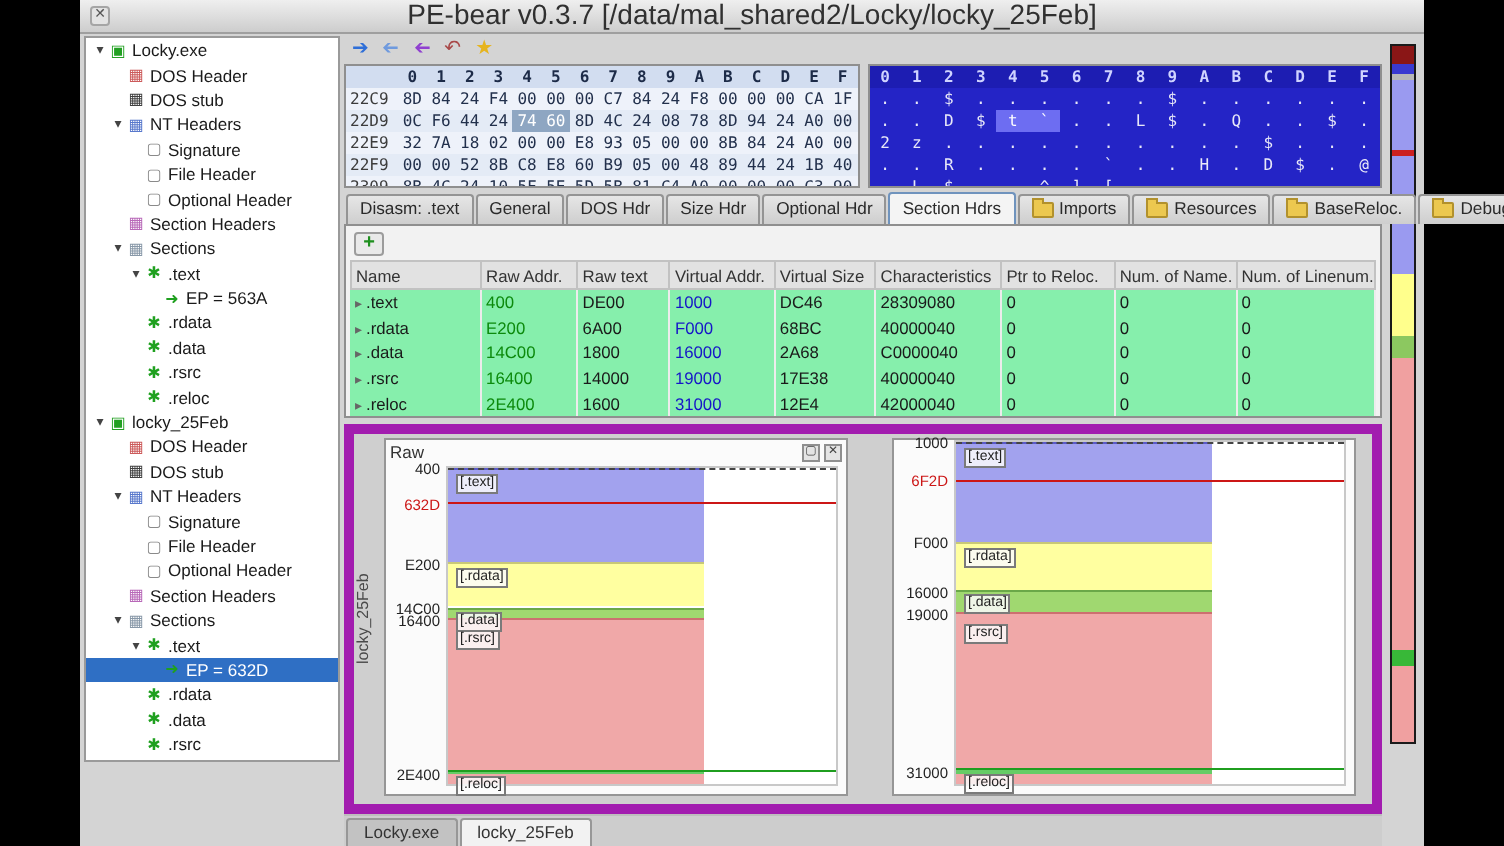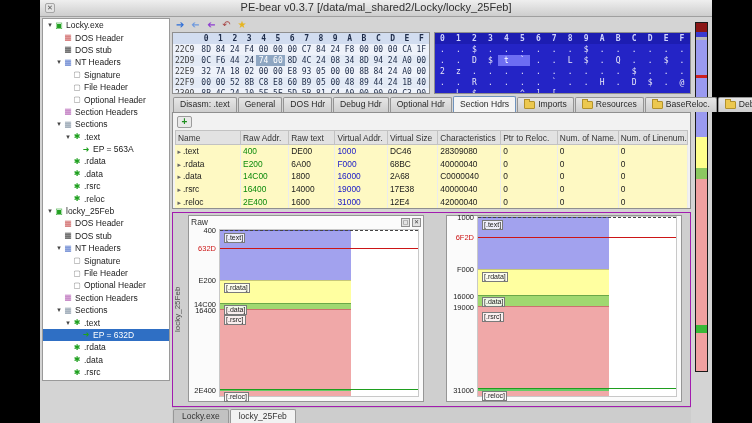--- a/index.html
+++ b/index.html
@@ -6,21 +6,21 @@
   body{width:752px;height:423px;background:#000;position:relative;overflow:hidden;
        font-family:"Liberation Sans",sans-serif;font-size:9px;color:#1a1a1a}
   .app{position:absolute;left:40px;top:0;width:672px;height:423px;background:#d4d4d4;
        display:flex;flex-direction:column;box-sizing:border-box}
   
   .titlebar{height:16px;flex:0 0 auto;background:linear-gradient(#efefef,#cdcdcd);
             border-bottom:1px solid #9f9f9f;position:relative}
   .close-btn{position:absolute;left:5px;top:3px;width:10px;height:10px;line-height:8px;
              text-align:center;font-size:7px;color:#555;border:1px solid #a5a5a5;border-radius:2px;
              background:#e3e3e3;box-sizing:border-box}
-  .title{text-align:center;line-height:15px;font-size:11px;color:#303030;white-space:nowrap;overflow:hidden}
+  .title{text-align:center;line-height:15px;font-size:14px;color:#303030;white-space:nowrap;overflow:hidden}
   
   .menubar{height:15px;flex:0 0 auto;background:#dcdcdc;border-bottom:1px solid #b5b5b5;display:flex;padding-left:3px}
   .menu-item{padding:0 7px;line-height:14px;font-size:9px;color:#222}
   
   .content{flex:1;display:flex;min-height:0;padding:1px 2px 0 2px;gap:2px}
   
   .tree{width:128px;flex:0 0 auto;background:#fff;border:1px solid #9a9a9a;height:363px;
         overflow:hidden;font-size:8.5px;box-sizing:border-box}
   .tree-row{height:12.4px;display:flex;align-items:center;white-space:nowrap}
   .tree-row.selected{background:#2f6fc4;color:#fff}
@@ -56,28 +56,28 @@
   .tab.active{background:#f4f4f4;border-color:#6f93bd;padding-top:2px;z-index:2}
   .folder-icon{width:9px;height:6px;background:#ecc84f;border:1px solid #b2912c;border-radius:1px;
                position:relative;display:inline-block}
   .folder-icon::before{content:"";position:absolute;top:-3px;left:-1px;width:4px;height:2px;
                background:#ecc84f;border:1px solid #b2912c;border-bottom:none}
   
   .sec-panel{flex:0 0 auto;background:#f2f2f2;border:1px solid #8f8f8f;padding:1px 2px 0;box-sizing:border-box}
   .plus-row{height:14px;display:flex;align-items:center;padding:1px 2px}
   .plus-btn{width:15px;height:12px;font-size:10px;line-height:8px;color:#1e8f1e;background:#e9e9e9;
             border:1px solid #9c9c9c;border-radius:2px;padding:0;font-weight:bold}
-  table.sec{border-collapse:collapse;table-layout:fixed;width:100%;font-size:8.4px;background:#fef9c3}
+  table.sec{border-collapse:collapse;table-layout:fixed;width:100%;font-size:8.4px;background:#86efac}
   table.sec th{background:#e2e2e2;border:1px solid #c2c2c2;font-weight:normal;color:#333;height:13px;
                padding:0 2px;text-align:left;white-space:nowrap;overflow:hidden}
   table.sec td{border-right:1px solid #ececec;height:12.6px;padding:0 2px;white-space:nowrap;overflow:hidden}
   .c-green{color:#0c8a0c}.c-blue{color:#1616c8}
   .row-arrow{color:#666;font-size:7px;margin-right:2px}
   
-  .graphs{flex:1;min-height:0;display:flex;background:#cfcfcf;border:1px solid #a21caf;margin-top:3px}
+  .graphs{flex:1;min-height:0;display:flex;background:#cfcfcf;border:5px solid #a21caf;margin-top:3px}
   .dock-label{writing-mode:vertical-rl;transform:rotate(180deg);font-size:8px;color:#4a4a4a;width:13px;
               text-align:center;flex:0 0 auto}
   .gpanels{flex:1;display:flex;gap:22px;padding:2px 8px 4px 2px;min-width:0}
   .gpanel{flex:1;background:#fbfbfb;border:1px solid #969696;display:flex;flex-direction:column;min-width:0}
   .gp-head{height:13px;flex:0 0 auto;display:flex;align-items:center;padding:0 2px}
   .gp-title{font-size:8.5px;color:#333;flex:1}
   .gp-btn{width:9px;height:9px;border:1px solid #8f8f8f;background:#e4e4e4;font-size:6px;line-height:7px;
           text-align:center;color:#444;margin-left:2px;box-sizing:border-box}
   .gp-body{flex:1;display:flex;min-height:0;padding:0 4px 4px 2px}
   .gp-axis{width:28px;flex:0 0 auto;position:relative;font-size:7.5px;color:#222}
@@ -321,21 +321,21 @@
               <span class="hx">0C</span>
               <span class="hx">F6</span>
               <span class="hx">44</span>
               <span class="hx">24</span>
               <span class="hx sel">74</span>
               <span class="hx sel">60</span>
               <span class="hx">8D</span>
               <span class="hx">4C</span>
               <span class="hx">24</span>
               <span class="hx">08</span>
-              <span class="hx">34</span>
+              <span class="hx">78</span>
               <span class="hx">8D</span>
               <span class="hx">94</span>
               <span class="hx">24</span>
               <span class="hx">A0</span>
               <span class="hx">00</span>
             </div>
             <div class="hx-row">
               <span class="hx-off">22E9</span>
               <span class="hx">32</span>
               <span class="hx">7A</span>
@@ -508,21 +508,21 @@
           <span class="tab">
             <span>Disasm: .text</span>
           </span>
           <span class="tab">
             <span>General</span>
           </span>
           <span class="tab">
             <span>DOS Hdr</span>
           </span>
           <span class="tab">
-            <span>Debug Hdr</span>
+            <span>Size Hdr</span>
           </span>
           <span class="tab">
             <span>Optional Hdr</span>
           </span>
           <span class="tab active">
             <span>Section Hdrs</span>
           </span>
           <span class="tab">
             <span class="folder-icon"></span>
             <span>Imports</span>

